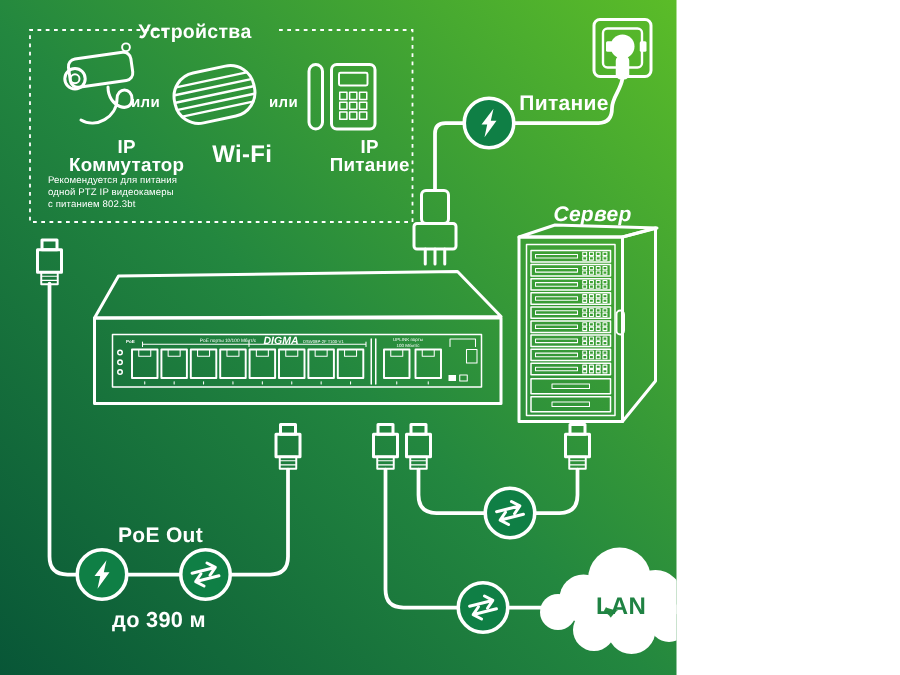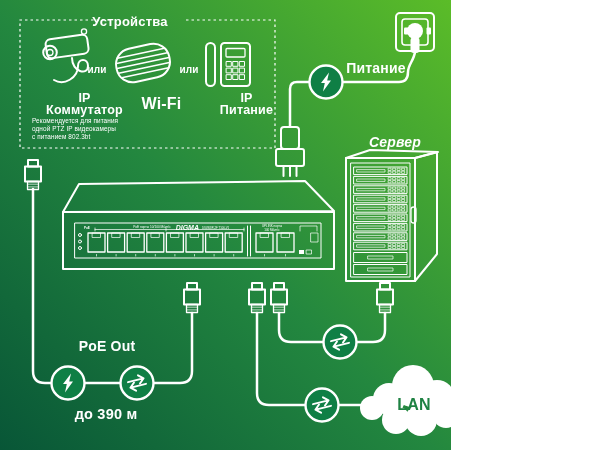--- a/index.html
+++ b/index.html
@@ -360,17 +360,17 @@
     <div class="lbl" style="left:189px;top:68.5px;font-size:10px;">или</div>
 
     <div class="note" style="left:32px;top:117px;font-size:6.4px;line-height:8px;">
       <span>Рекомендуется для питания</span>
       <span>одной PTZ IP видеокамеры</span>
       <span>с питанием 802.3bt</span>
     </div>
 
     <div class="lbl" style="left:376px;top:68px;font-size:14px;">Питание</div>
     <div class="lbl" style="left:395px;top:142px;font-size:14px;font-style:italic;">Сервер</div>
-    <div class="lbl" style="left:107px;top:346px;font-size:14px;">PoE Out</div>
+    <div class="lbl" style="left:107px;top:356px;font-size:14px;">PoE Out</div>
     <div class="lbl" style="left:106px;top:414px;font-size:14.5px;">до 390 м</div>
     <div class="lbl lan" style="left:414px;top:405px;font-size:16px;">LAN</div>
   </div>
 </div>
 
 </body></html>

